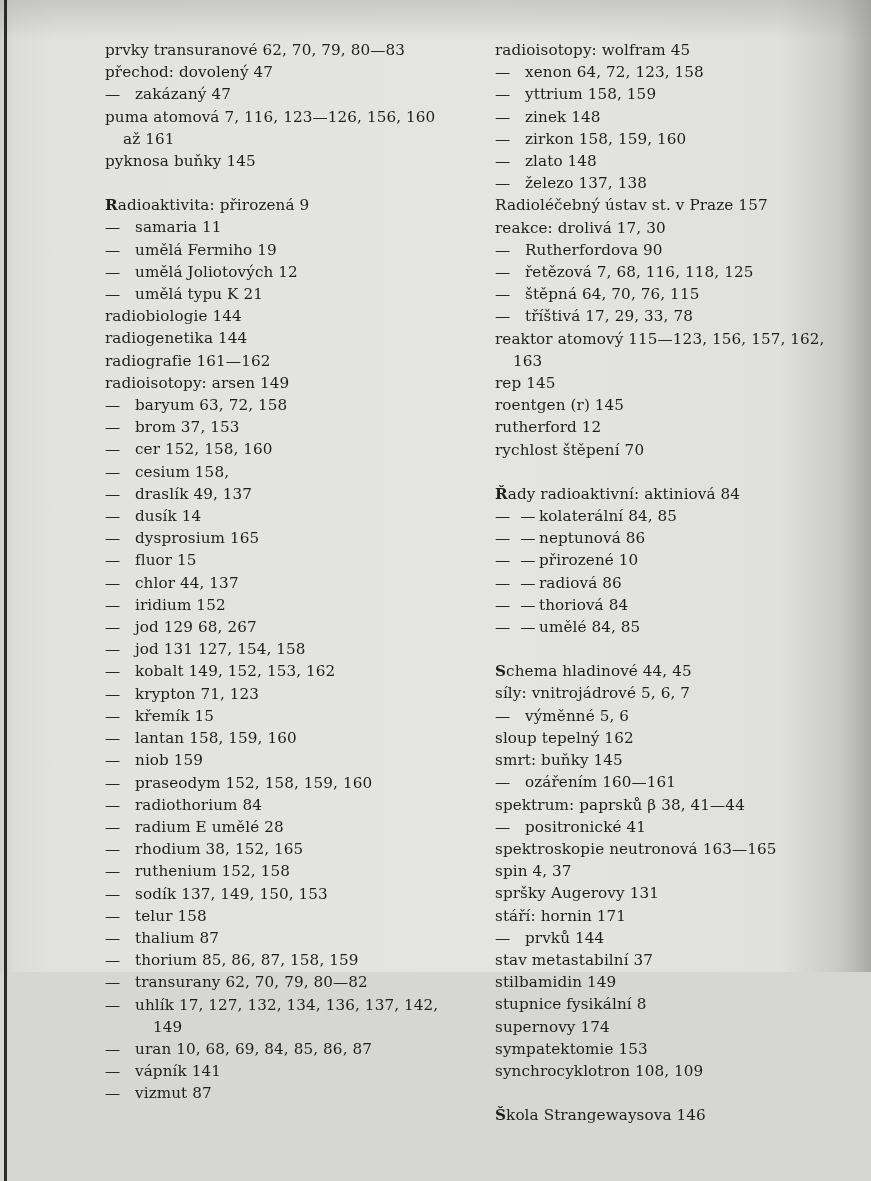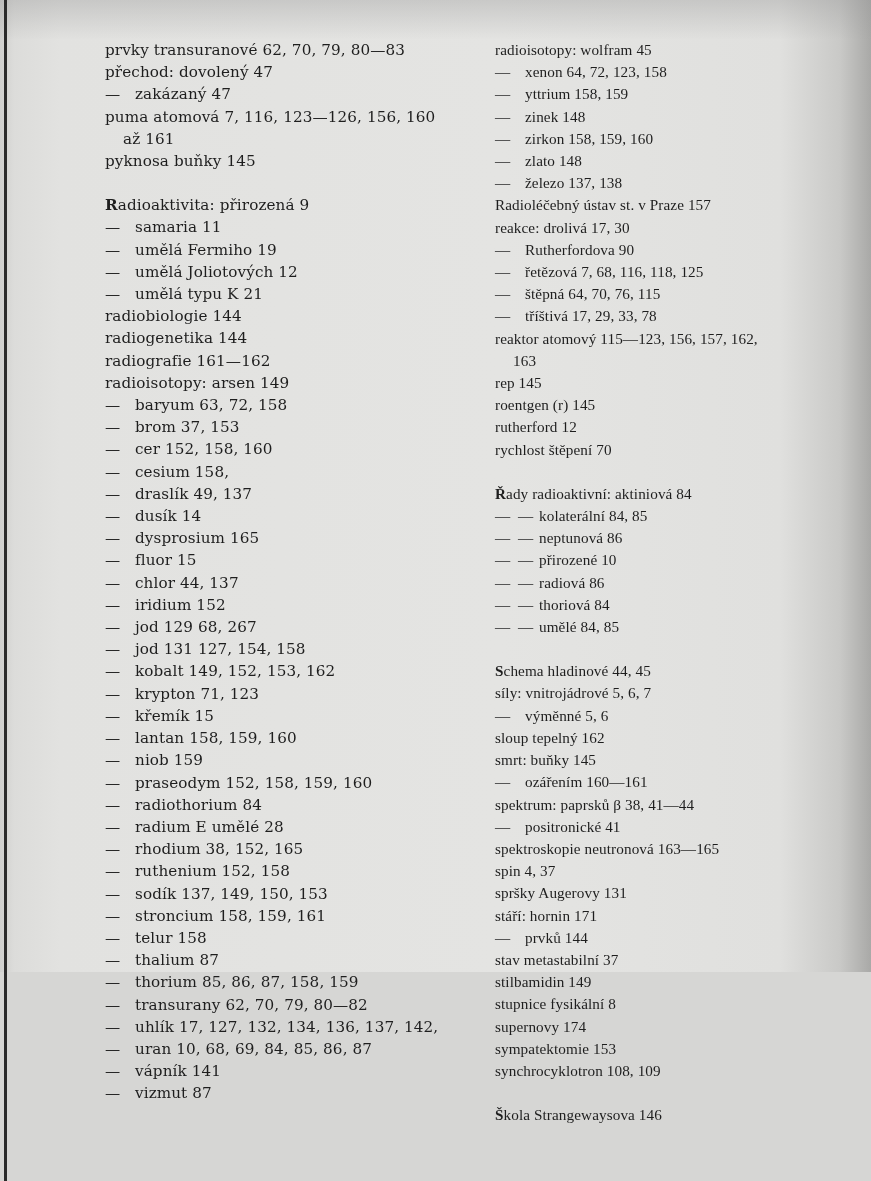--- a/index.html
+++ b/index.html
@@ -16,21 +16,21 @@
     .page::before {
       content: ""; position: absolute; left: 0; top: 0; width: 871px; height: 40px;
       background: linear-gradient(180deg, rgba(150,150,150,0.35), rgba(150,150,150,0));
     }
     .binding-line {
       position: absolute; left: 4px; top: 0; width: 3px; height: 1181px;
       background: #2a2a2a;
     }
     .col { position: absolute; top: 39px; }
     .col-left { left: 105px; width: 390px; }
-    .col-right { left: 495px; width: 370px; font-family: Liberation Serif, serif; }
+    .col-right { left: 495px; width: 370px; }
     .entry {
       font-size: 15.2px; line-height: 22.2px; white-space: nowrap;
       letter-spacing: 0.1px;
     }
     .dash { display: inline-block; width: 30px; }
     .dash2 { display: inline-block; width: 44px; }
     .gap { height: 22px; }
     .bold-initial { font-weight: bold; }
   </style>
 </head>
@@ -72,26 +72,26 @@
       <div class="entry"><span class="dash">—</span><span>krypton 71, 123</span></div>
       <div class="entry"><span class="dash">—</span><span>křemík 15</span></div>
       <div class="entry"><span class="dash">—</span><span>lantan 158, 159, 160</span></div>
       <div class="entry"><span class="dash">—</span><span>niob 159</span></div>
       <div class="entry"><span class="dash">—</span><span>praseodym 152, 158, 159, 160</span></div>
       <div class="entry"><span class="dash">—</span><span>radiothorium 84</span></div>
       <div class="entry"><span class="dash">—</span><span>radium E umělé 28</span></div>
       <div class="entry"><span class="dash">—</span><span>rhodium 38, 152, 165</span></div>
       <div class="entry"><span class="dash">—</span><span>ruthenium 152, 158</span></div>
       <div class="entry"><span class="dash">—</span><span>sodík 137, 149, 150, 153</span></div>
-      <div class="entry"><span class="dash">—</span><span>stroncium 158, 159, 161</span></div>
       <div class="entry"><span class="dash">—</span><span>telur 158</span></div>
       <div class="entry"><span class="dash">—</span><span>thalium 87</span></div>
       <div class="entry"><span class="dash">—</span><span>thorium 85, 86, 87, 158, 159</span></div>
       <div class="entry"><span class="dash">—</span><span>transurany 62, 70, 79, 80—82</span></div>
       <div class="entry"><span class="dash">—</span><span>uhlík 17, 127, 132, 134, 136, 137, 142,</span></div>
+      <div class="entry" style="padding-left: 48px;"><span>149</span></div>
       <div class="entry"><span class="dash">—</span><span>uran 10, 68, 69, 84, 85, 86, 87</span></div>
       <div class="entry"><span class="dash">—</span><span>vápník 141</span></div>
       <div class="entry"><span class="dash">—</span><span>vizmut 87</span></div>
     </div>
   <div class="col col-right" id="col-right">
       <div class="entry"><span>radioisotopy: wolfram 45</span></div>
       <div class="entry"><span class="dash">—</span><span>xenon 64, 72, 123, 158</span></div>
       <div class="entry"><span class="dash">—</span><span>yttrium 158, 159</span></div>
       <div class="entry"><span class="dash">—</span><span>zinek 148</span></div>
       <div class="entry"><span class="dash">—</span><span>zirkon 158, 159, 160</span></div>

